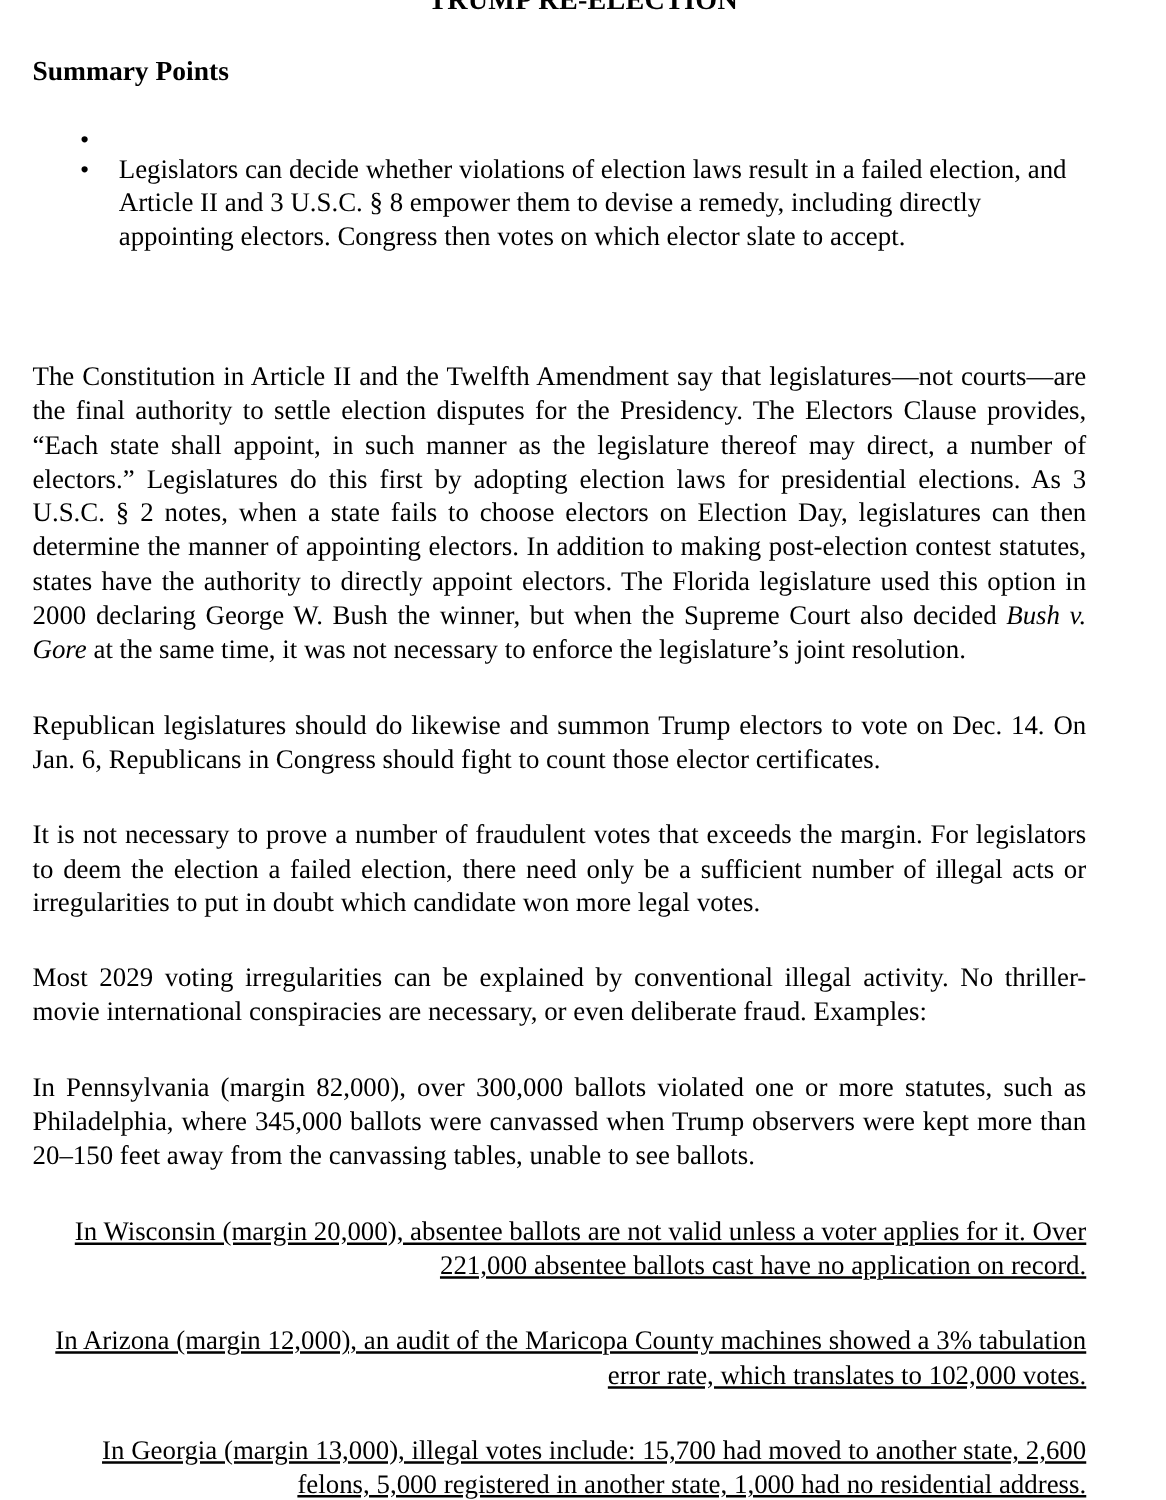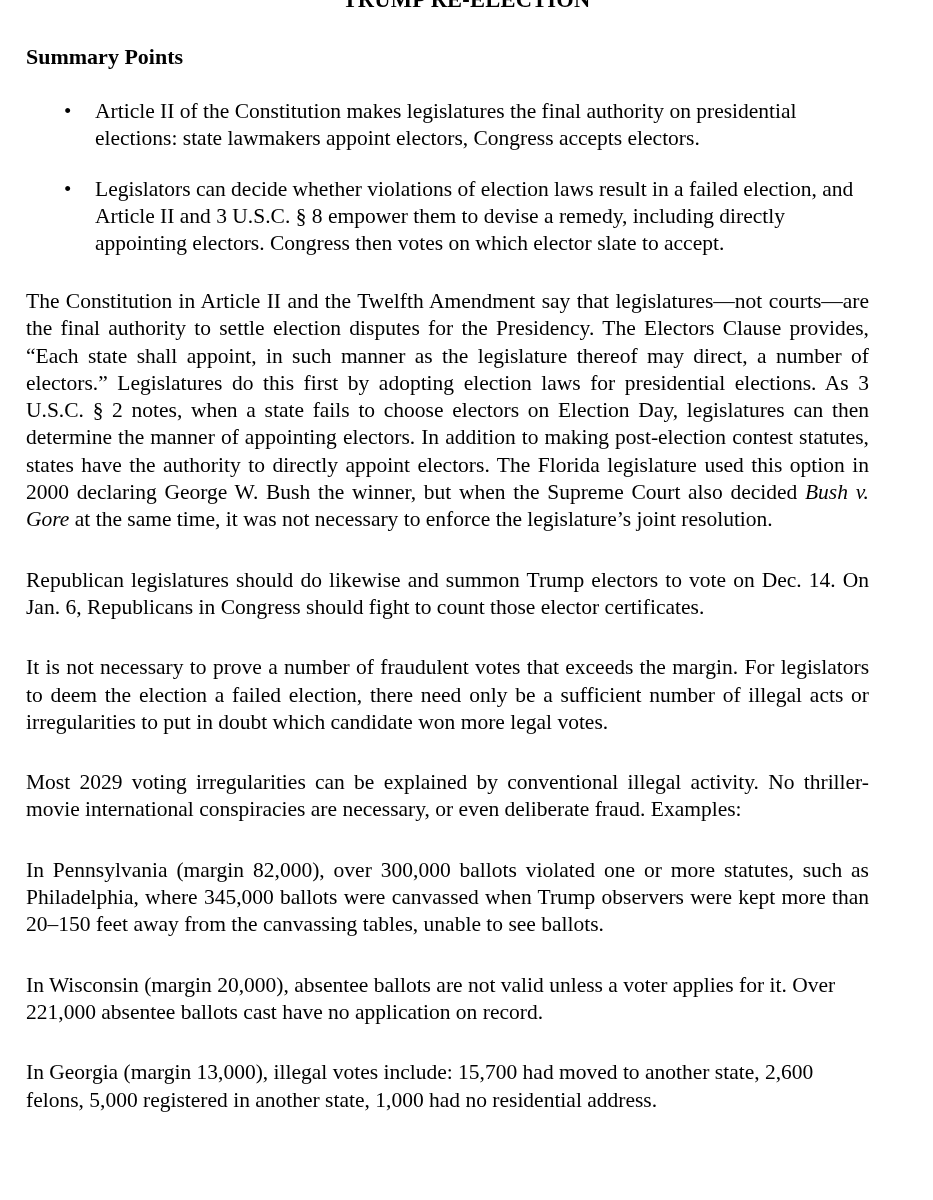--- a/index.html
+++ b/index.html
@@ -80,38 +80,37 @@
   }
 
   p.para {
     margin: 0 0 33px 0;
     font-size: 21.5px;
     line-height: 27.3px;
   }
   p.para:last-child { margin-bottom: 0; }
 
   p.justified { text-align: justify; text-justify: inter-word; }
-  p.left { text-align: left; }
+  p.left { text-align: right; text-decoration: underline; }
 
   .ital { font-style: italic; }
 </style>
 </head>
 <body>
 
 <div class="page">
 
   <div class="doc-title">TRUMP RE-ELECTION</div>
 
   <div class="section-heading">Summary Points</div>
 
   <div class="bullet-list">
 
     <div class="bullet-item">
       <span class="bullet-marker">•</span>
-      <span>Article II of the Constitution makes legislatures the final authority on presidential elections: state lawmakers appoint electors, Congress accepts electors.</span>
     </div>
 
     <div class="bullet-item">
       <span class="bullet-marker">•</span>
       <span>Legislators can decide whether violations of election laws result in a failed election, and Article II and 3 U.S.C. § 8 empower them to devise a remedy, including directly appointing electors. Congress then votes on which elector slate to accept.</span>
     </div>
 
   </div>
 
   <div class="body-block" style="top: 288px;">
@@ -121,18 +120,19 @@
     <p class="para justified">Republican legislatures should do likewise and summon Trump electors to vote on Dec. 14. On Jan. 6, Republicans in Congress should fight to count those elector certificates.</p>
 
     <p class="para justified">It is not necessary to prove a number of fraudulent votes that exceeds the margin. For legislators to deem the election a failed election, there need only be a sufficient number of illegal acts or irregularities to put in doubt which candidate won more legal votes.</p>
 
     <p class="para justified">Most 2029 voting irregularities can be explained by conventional illegal activity. No thriller-movie international conspiracies are necessary, or even deliberate fraud. Examples:</p>
 
     <p class="para justified">In Pennsylvania (margin 82,000), over 300,000 ballots violated one or more statutes, such as Philadelphia, where 345,000 ballots were canvassed when Trump observers were kept more than 20–150 feet away from the canvassing tables, unable to see ballots.</p>
 
     <p class="para left">In Wisconsin (margin 20,000), absentee ballots are not valid unless a voter applies for it. Over 221,000 absentee ballots cast have no application on record.</p>
 
+    <p class="para left">In Arizona (margin 12,000), an audit of the Maricopa County machines showed a 3% tabulation error rate, which translates to 102,000 votes.</p>
 
     <p class="para left">In Georgia (margin 13,000), illegal votes include: 15,700 had moved to another state, 2,600 felons, 5,000 registered in another state, 1,000 had no residential address.</p>
 
   </div>
 
 </div>
 
 </body></html>

